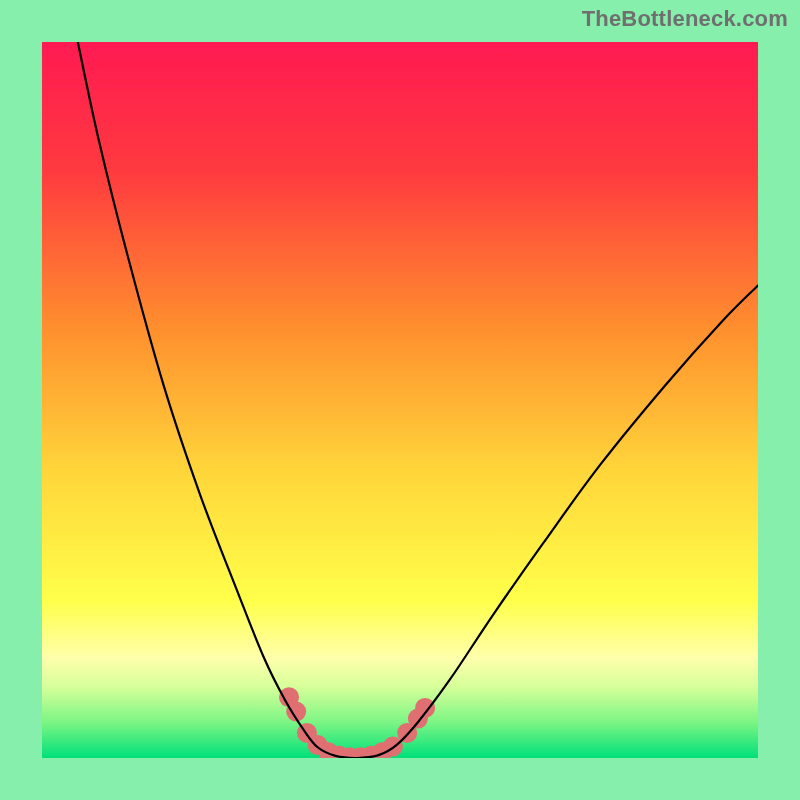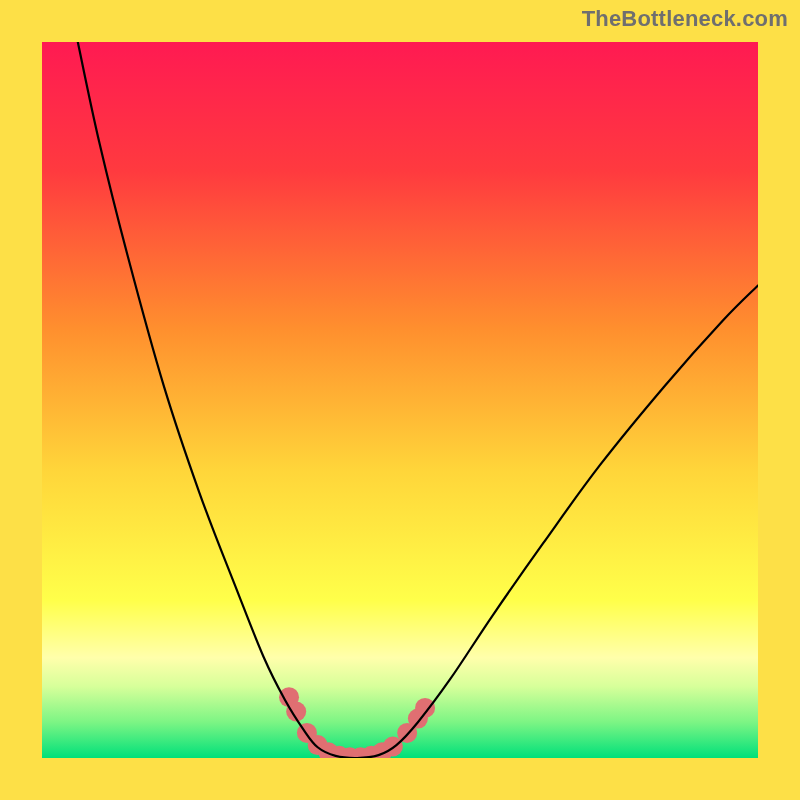--- a/index.html
+++ b/index.html
@@ -8,21 +8,21 @@
     width: 800px;
     height: 800px;
     overflow: hidden;
     background: #000;
     font-family: Arial, Helvetica, sans-serif;
   }
   .frame {
     position: relative;
     width: 800px;
     height: 800px;
-    background: #fde047;
+    background: #86efac;
   }
   .plot-area {
     position: absolute;
     left: 42px;
     top: 42px;
     width: 716px;
     height: 716px;
     overflow: hidden;
   }
   .watermark {

